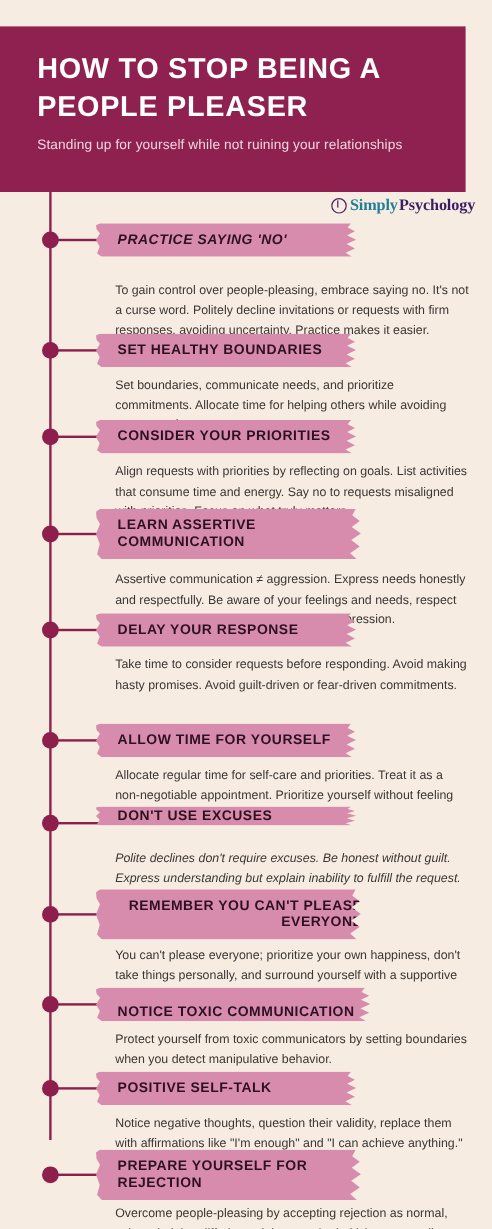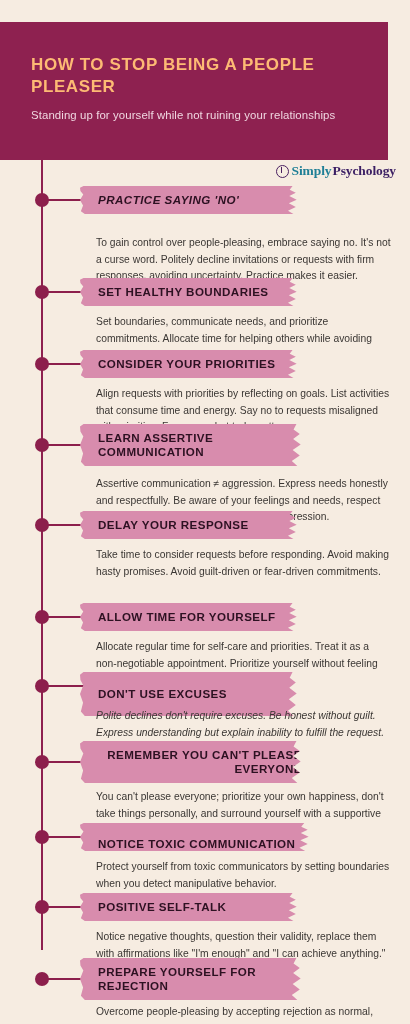--- a/index.html
+++ b/index.html
@@ -17,26 +17,26 @@
   
   .header {
     position: absolute;
     left: 0; top: 22px;
     width: 388px; height: 138px;
     background: #8E2150;
     box-sizing: border-box;
     padding: 20px 26px 0 31px;
   }
   .header-title {
-    color: #fdba74;
-    font-size: 17px;
+    color: #ffffff;
+    font-size: 24px;
     font-weight: bold;
     letter-spacing: 0.6px;
     line-height: 1.32;
-    margin: 12px 0 9px 0;
+    margin: 0 0 9px 0;
     text-transform: uppercase;
   }
   .header-sub {
     color: #F0D6E0;
     font-size: 11.4px;
     font-weight: normal;
     letter-spacing: 0.1px;
     line-height: 1.3;
     margin: 0;
   }
@@ -201,21 +201,21 @@
       <div class="dot" style="top: 610px;"></div>
       <div class="connector" style="top: 616.2px; width: 38px;"></div>
       <div class="banner" style="top: 603px; height: 28px; width: 218px;">
         <div class="banner-text">ALLOW TIME FOR YOURSELF</div>
       </div>
       <div class="body-text" style="top: 639px;">Allocate regular time for self-care and priorities. Treat it as a non-negotiable appointment. Prioritize yourself without feeling guilty, saying no to others if needed.</div>
     </div>
     <div class="section">
       <div class="dot" style="top: 679px;"></div>
       <div class="connector" style="top: 685.2px; width: 38px;"></div>
-      <div class="banner" style="top: 672px; height: 44px; width: 218px;">
+      <div class="banner" style="top: 672px; height: 16px; width: 218px;">
         <div class="banner-text">DON'T USE EXCUSES</div>
       </div>
       <div class="body-text" style="top: 708px; font-style: italic;">Polite declines don't require excuses. Be honest without guilt. Express understanding but explain inability to fulfill the request.</div>
     </div>
     <div class="section">
       <div class="dot" style="top: 755px;"></div>
       <div class="connector" style="top: 761.2px; width: 38px;"></div>
       <div class="banner" style="top: 741px; height: 42px; width: 222px; text-align: right;">
         <div class="banner-text">REMEMBER YOU CAN'T PLEASE EVERYONE</div>
       </div>

